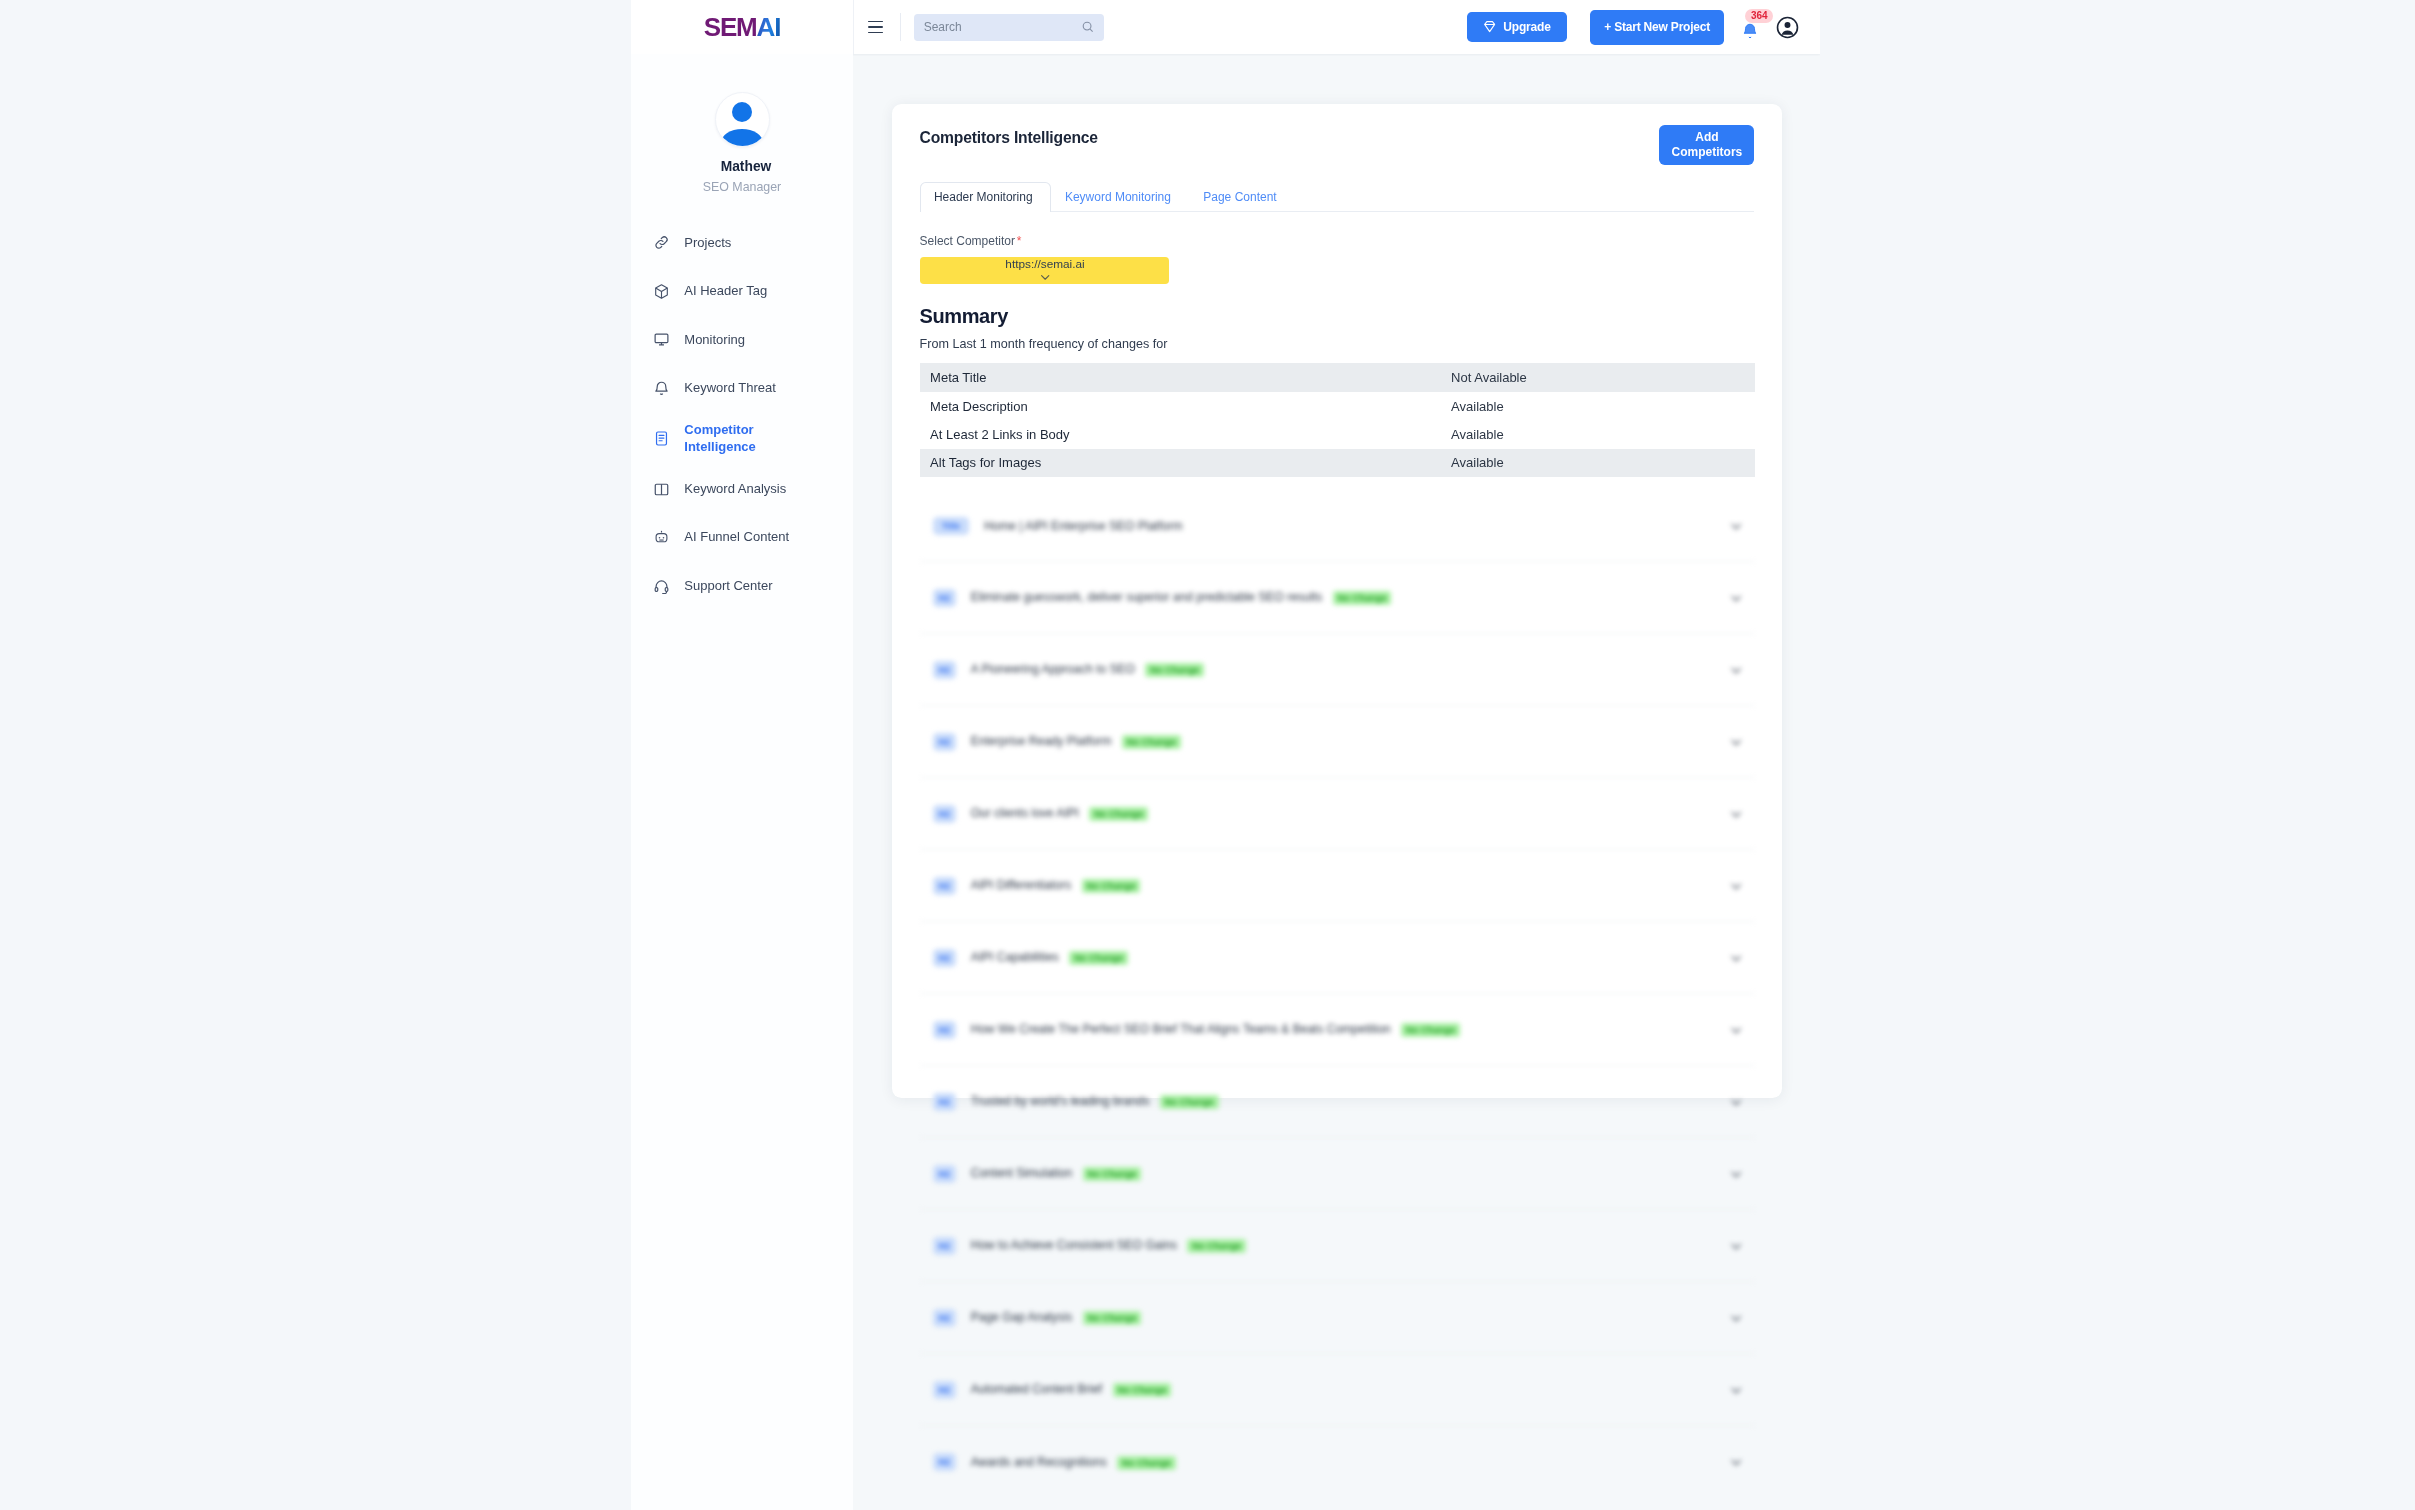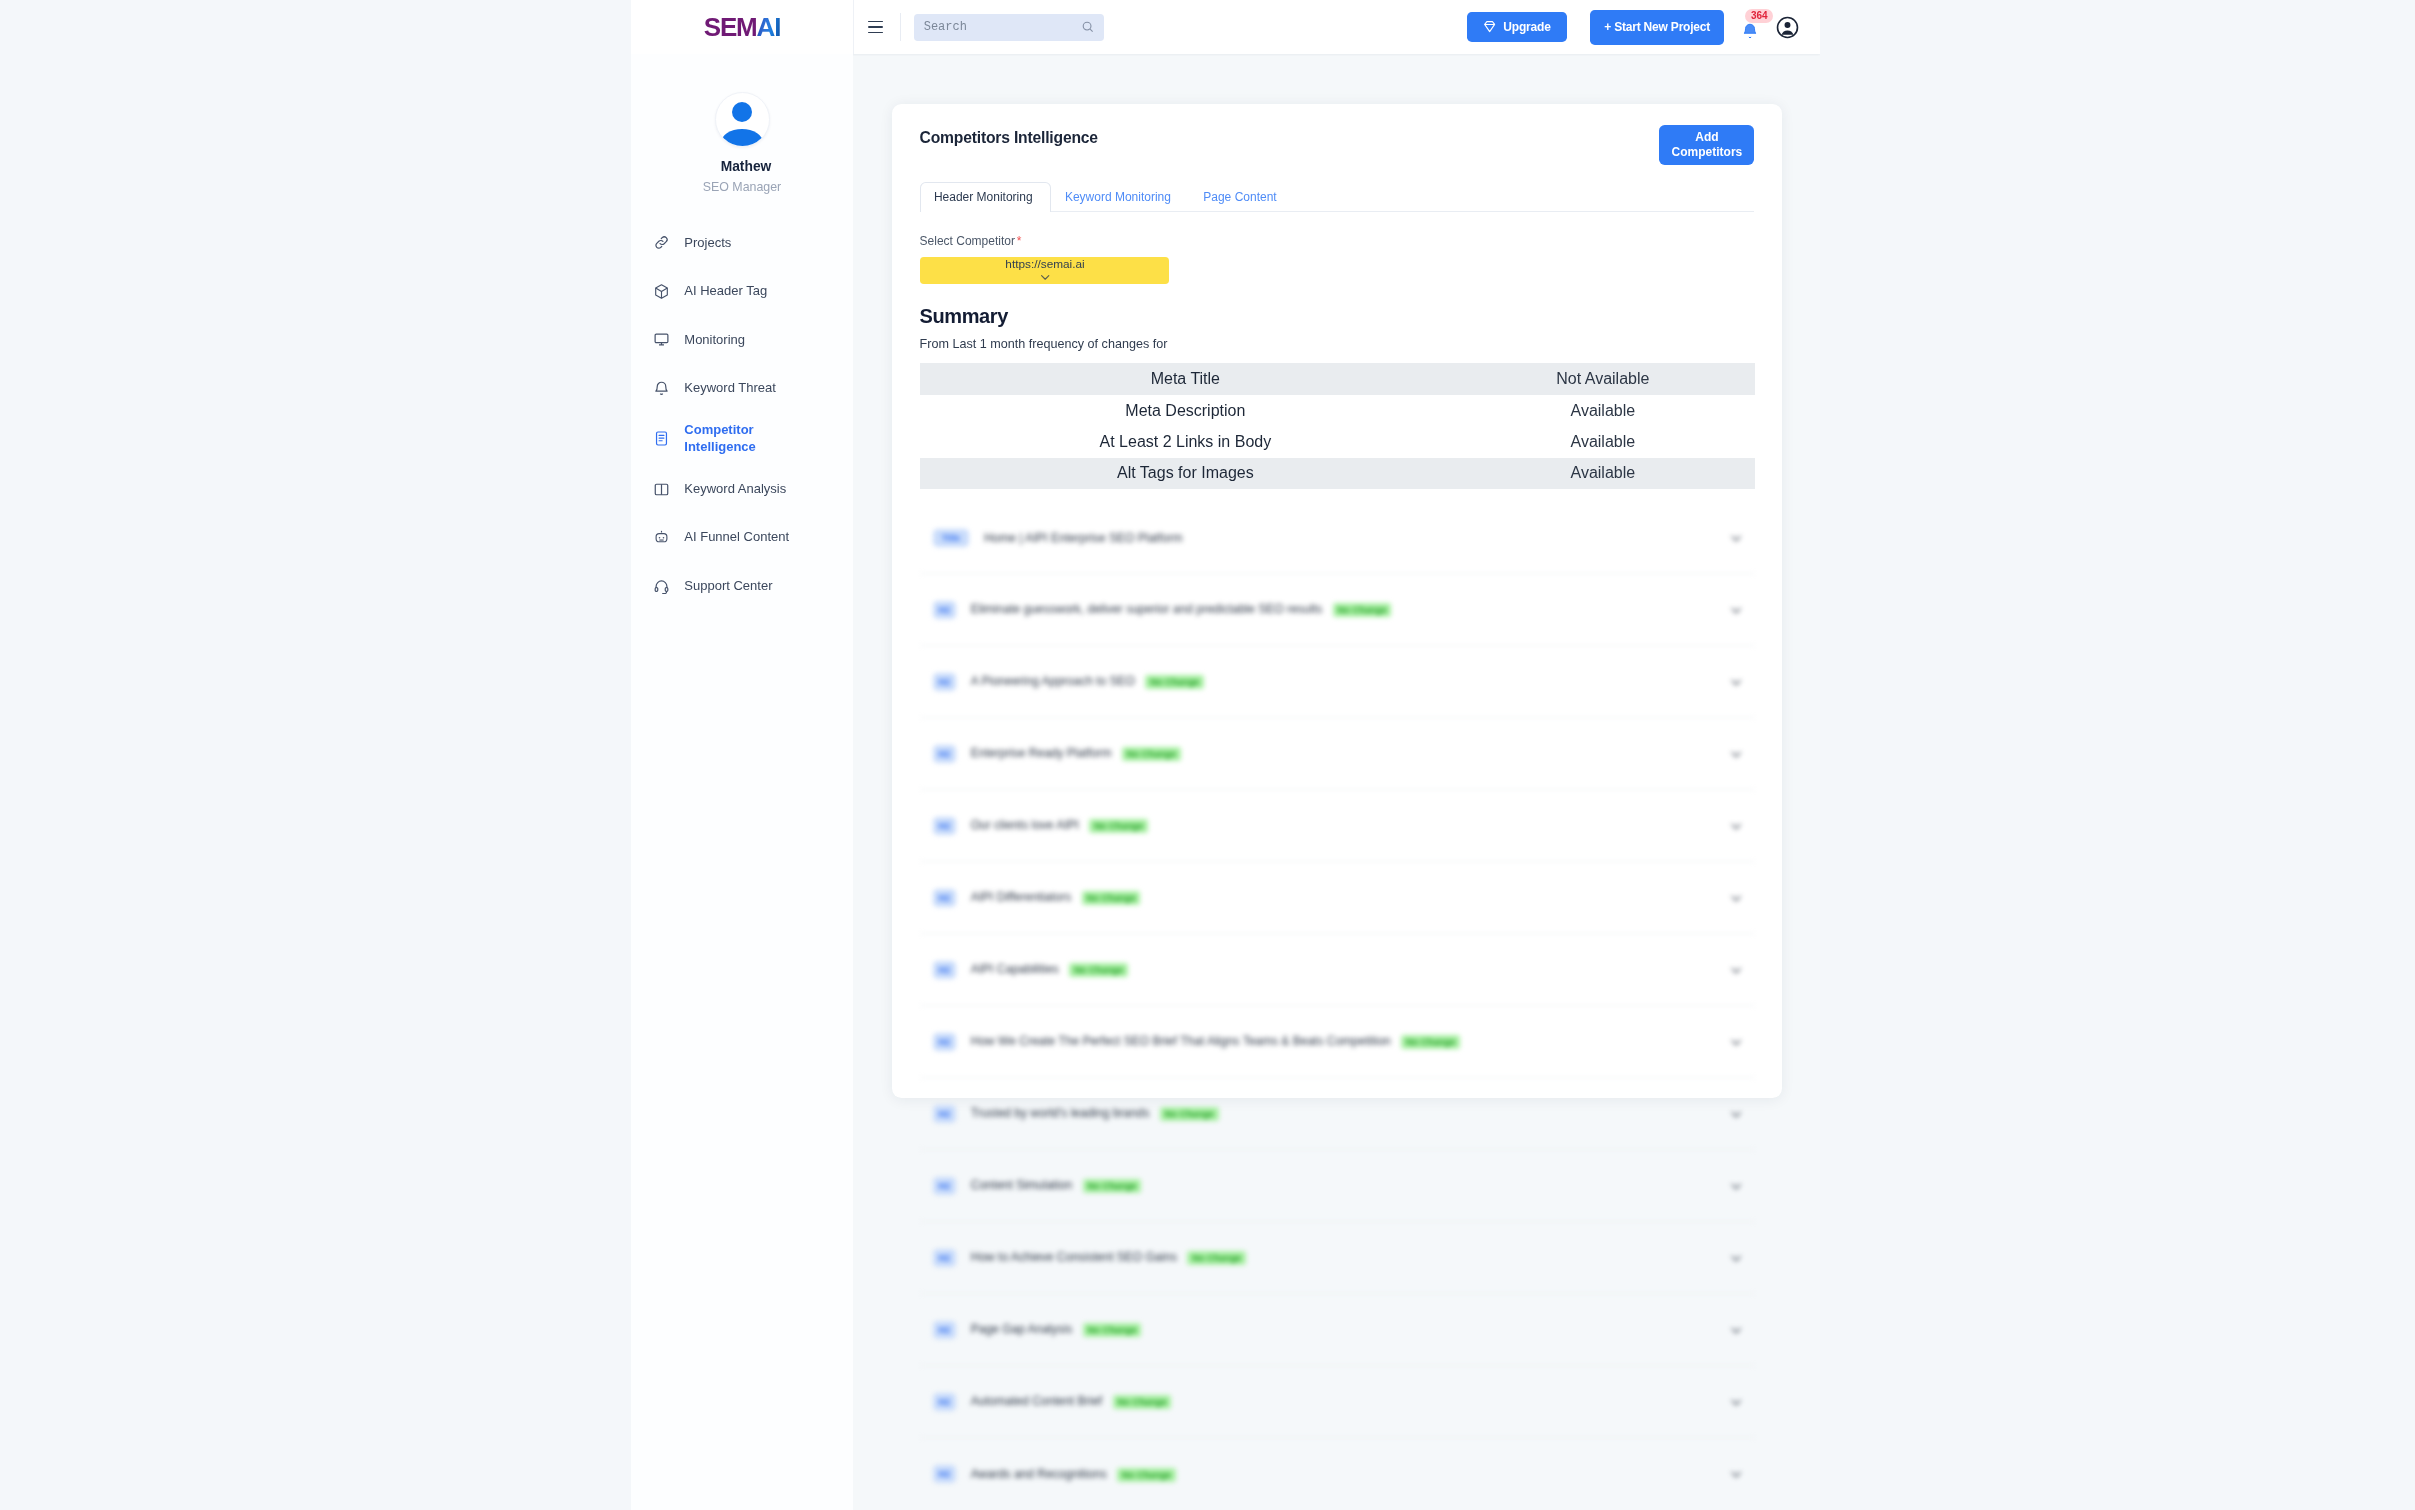--- a/index.html
+++ b/index.html
@@ -58,21 +58,21 @@
   }
   .hamburger i { display: block; width: 14.3px; height: 1.6px; background: #2f3d52; border-radius: 1.9px; }
   .topbar-sep { width: 1px; height: 28.5px; background: #e8ecf3; margin: 0 13.3px 0 9.5px; }
   .search-box {
     width: 190px; height: 27px;
     background: #dfe7f7; border: none; border-radius: 3.8px;
     display: flex; align-items: center; padding: 0 9.5px;
   }
   .search-box input {
     flex: 1; border: none; outline: none; background: transparent;
-    font-size: 12px; color: #737373; font-family: Liberation Mono, monospace;
+    font-size: 12px; color: #737373; font-family: Liberation Sans, sans-serif;
   }
   .search-box input::placeholder { color: #7b8798; }
   .search-ico { width: 13.3px; height: 13.3px; flex: 0 0 13.3px; opacity: .65; }
   .topbar-actions { margin-left: auto; display: flex; align-items: center; gap: 13.3px; }
   .btn {
     border: none; border-radius: 4.8px; cursor: pointer;
     font-family: "Liberation Sans", sans-serif; font-weight: 700;
     display: inline-flex; align-items: center; justify-content: center; gap: 6.7px;
     color: #ffffff; background: #2f7bf6;
     font-size: 12px; letter-spacing: -0.2px;
@@ -164,22 +164,22 @@
     flex-direction: column;
   }
   .select-wrap .val { flex: 1; font-size: 11.8px; color: #33404f; }
   .chev { width: 12.4px; height: 12.4px; opacity: .8; }
   .summary-title { margin-top: 21px; font-size: 20px; font-weight: 700; color: #131c33; letter-spacing: -0.4px; }
   .summary-sub { margin-top: 9.5px; font-size: 12.6px; color: #303c4f; }
 
   
   .sum-table { margin-top: 12.4px; width: 835px; border-collapse: collapse; }
   .sum-table td {
-    font-size: 16px; color: #1d2737;
-    padding: 6.7px 0 6.7px 10.5px; border: none; text-align: center;
+    font-size: 13px; color: #1d2737;
+    padding: 6.7px 0 6.7px 10.5px; border: none;
   }
   .sum-table tr.alt td { background: #e9ecef; }
   .sum-table td.k { width: 521px; }
   .sum-table td.v { color: #2c3645; }
 
   
   .acc-list { margin-top: 13.3px; width: 835px; }
   .acc-row {
     display: flex; align-items: center;
     height: 72px; border-bottom: 1px solid #eef1f5;

